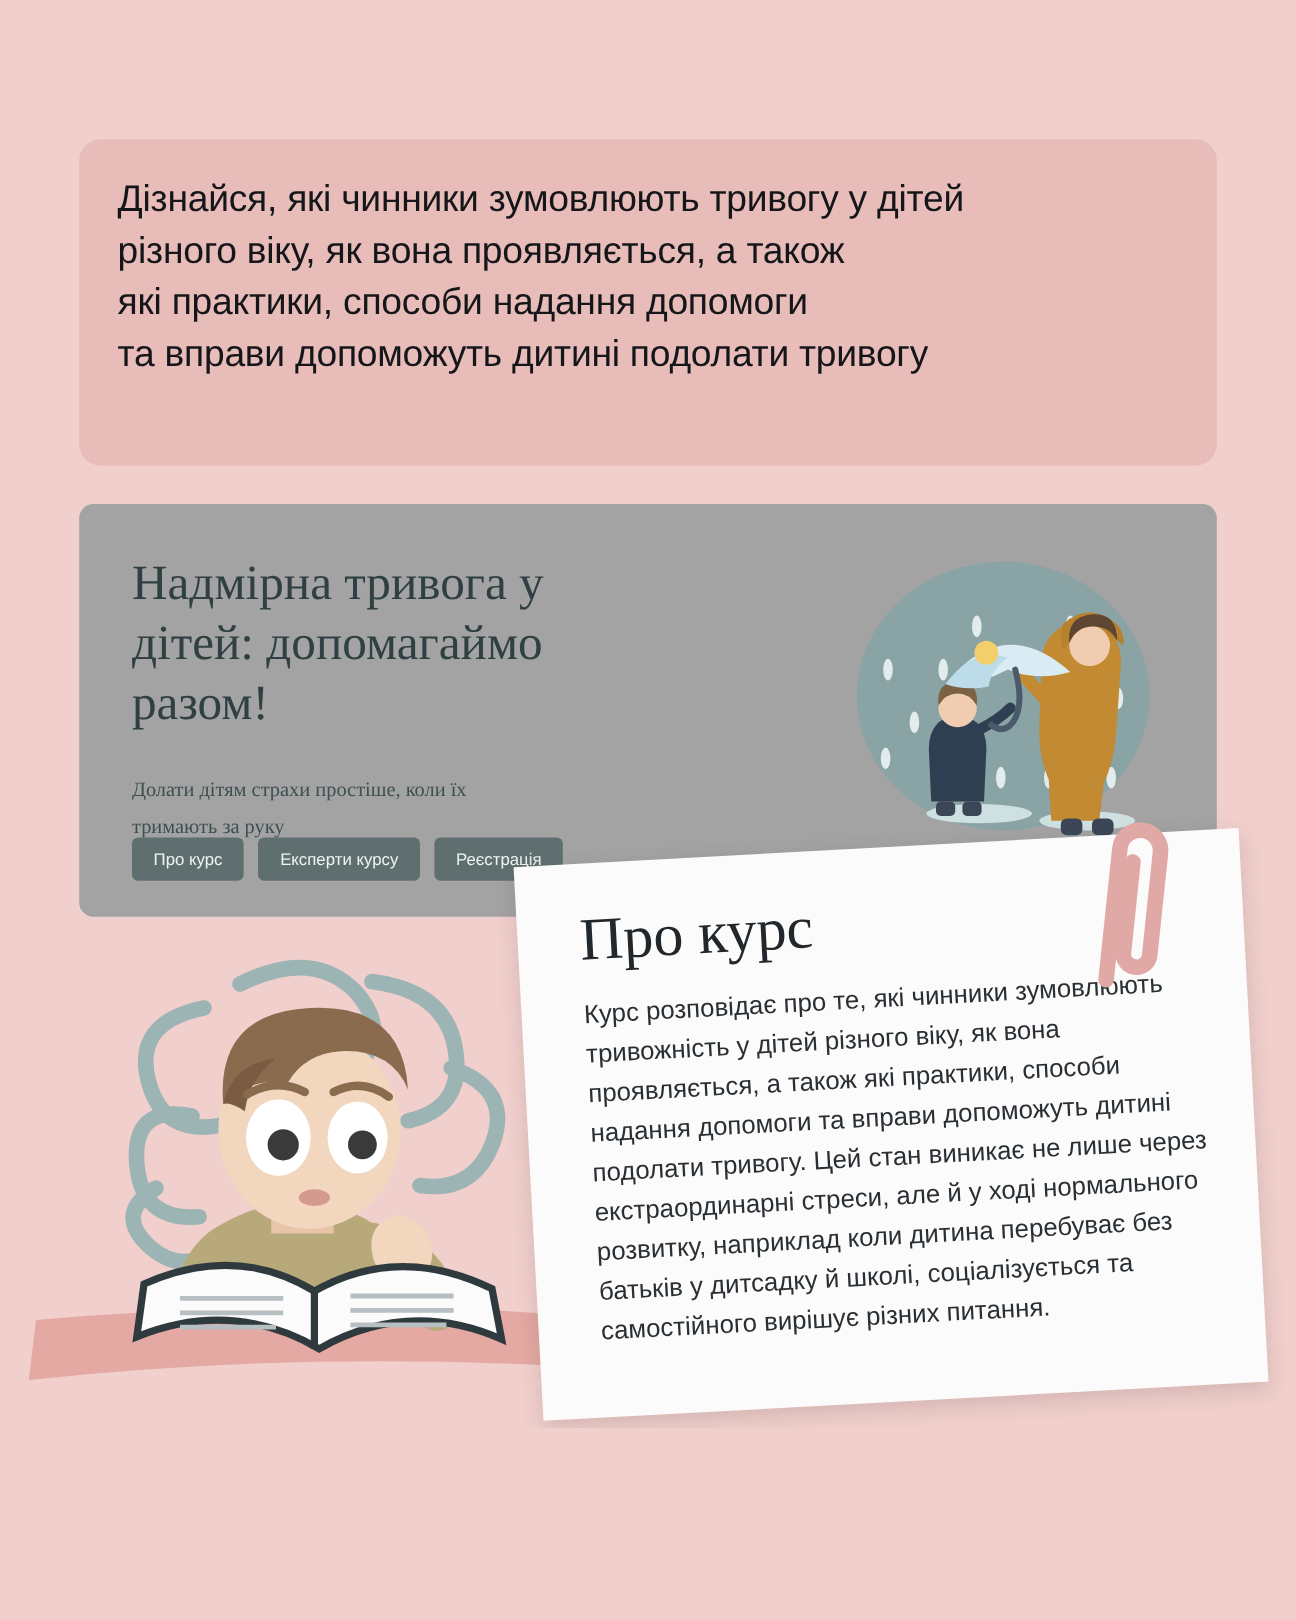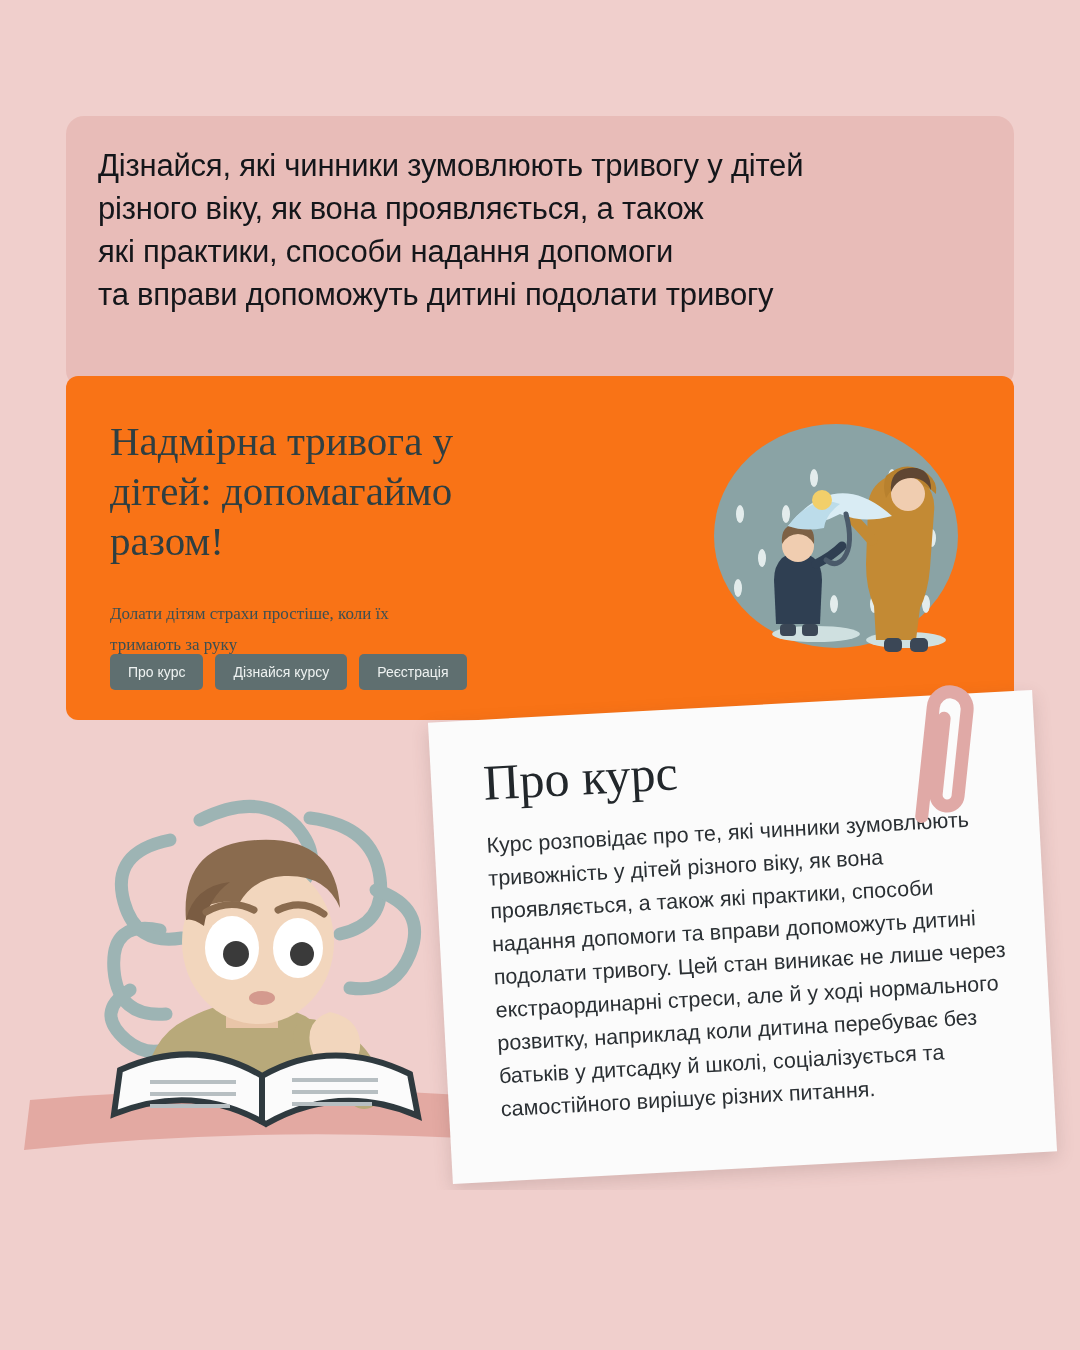--- a/index.html
+++ b/index.html
@@ -33,24 +33,24 @@
     color: #14161a;
     font-family: "Liberation Sans", sans-serif;
     white-space: pre-line;
     letter-spacing: -0.2px;
   }
 
   
   .banner {
     position: absolute;
     left: 66px;
-    top: 376px;
+    top: 420px;
     width: 948px;
     height: 344px;
-    background: #f97316;
+    background: #a3a3a3;
     border-radius: 12px;
     box-sizing: border-box;
     padding: 40px 44px;
     overflow: hidden;
   }
   .banner-title {
     font-family: "Liberation Serif", serif;
     font-size: 41px;
     line-height: 50px;
     color: #2f3f42;
@@ -166,21 +166,21 @@
 
 <div class="banner">
   <h1 class="banner-title">Надмірна тривога у
 дітей: допомагаймо
 разом!</h1>
   <p class="banner-sub">Долати дітям страхи простіше, коли їх
 тримають за руку</p>
 
   <div class="banner-buttons">
     <button class="banner-btn">Про курс</button>
-    <button class="banner-btn">Дізнайся курсу</button>
+    <button class="banner-btn">Експерти курсу</button>
     <button class="banner-btn">Реєстрація</button>
   </div>
 
   <svg class="rain-illo" viewBox="0 0 270 250">
     <ellipse cx="140" cy="118" rx="122" ry="112" fill="#8aa3a5"></ellipse>
 
     <g fill="#e3ecec">
       <ellipse cx="44" cy="96" rx="4" ry="9"></ellipse>
       <ellipse cx="66" cy="140" rx="4" ry="9"></ellipse>
       <ellipse cx="42" cy="170" rx="4" ry="9"></ellipse>

